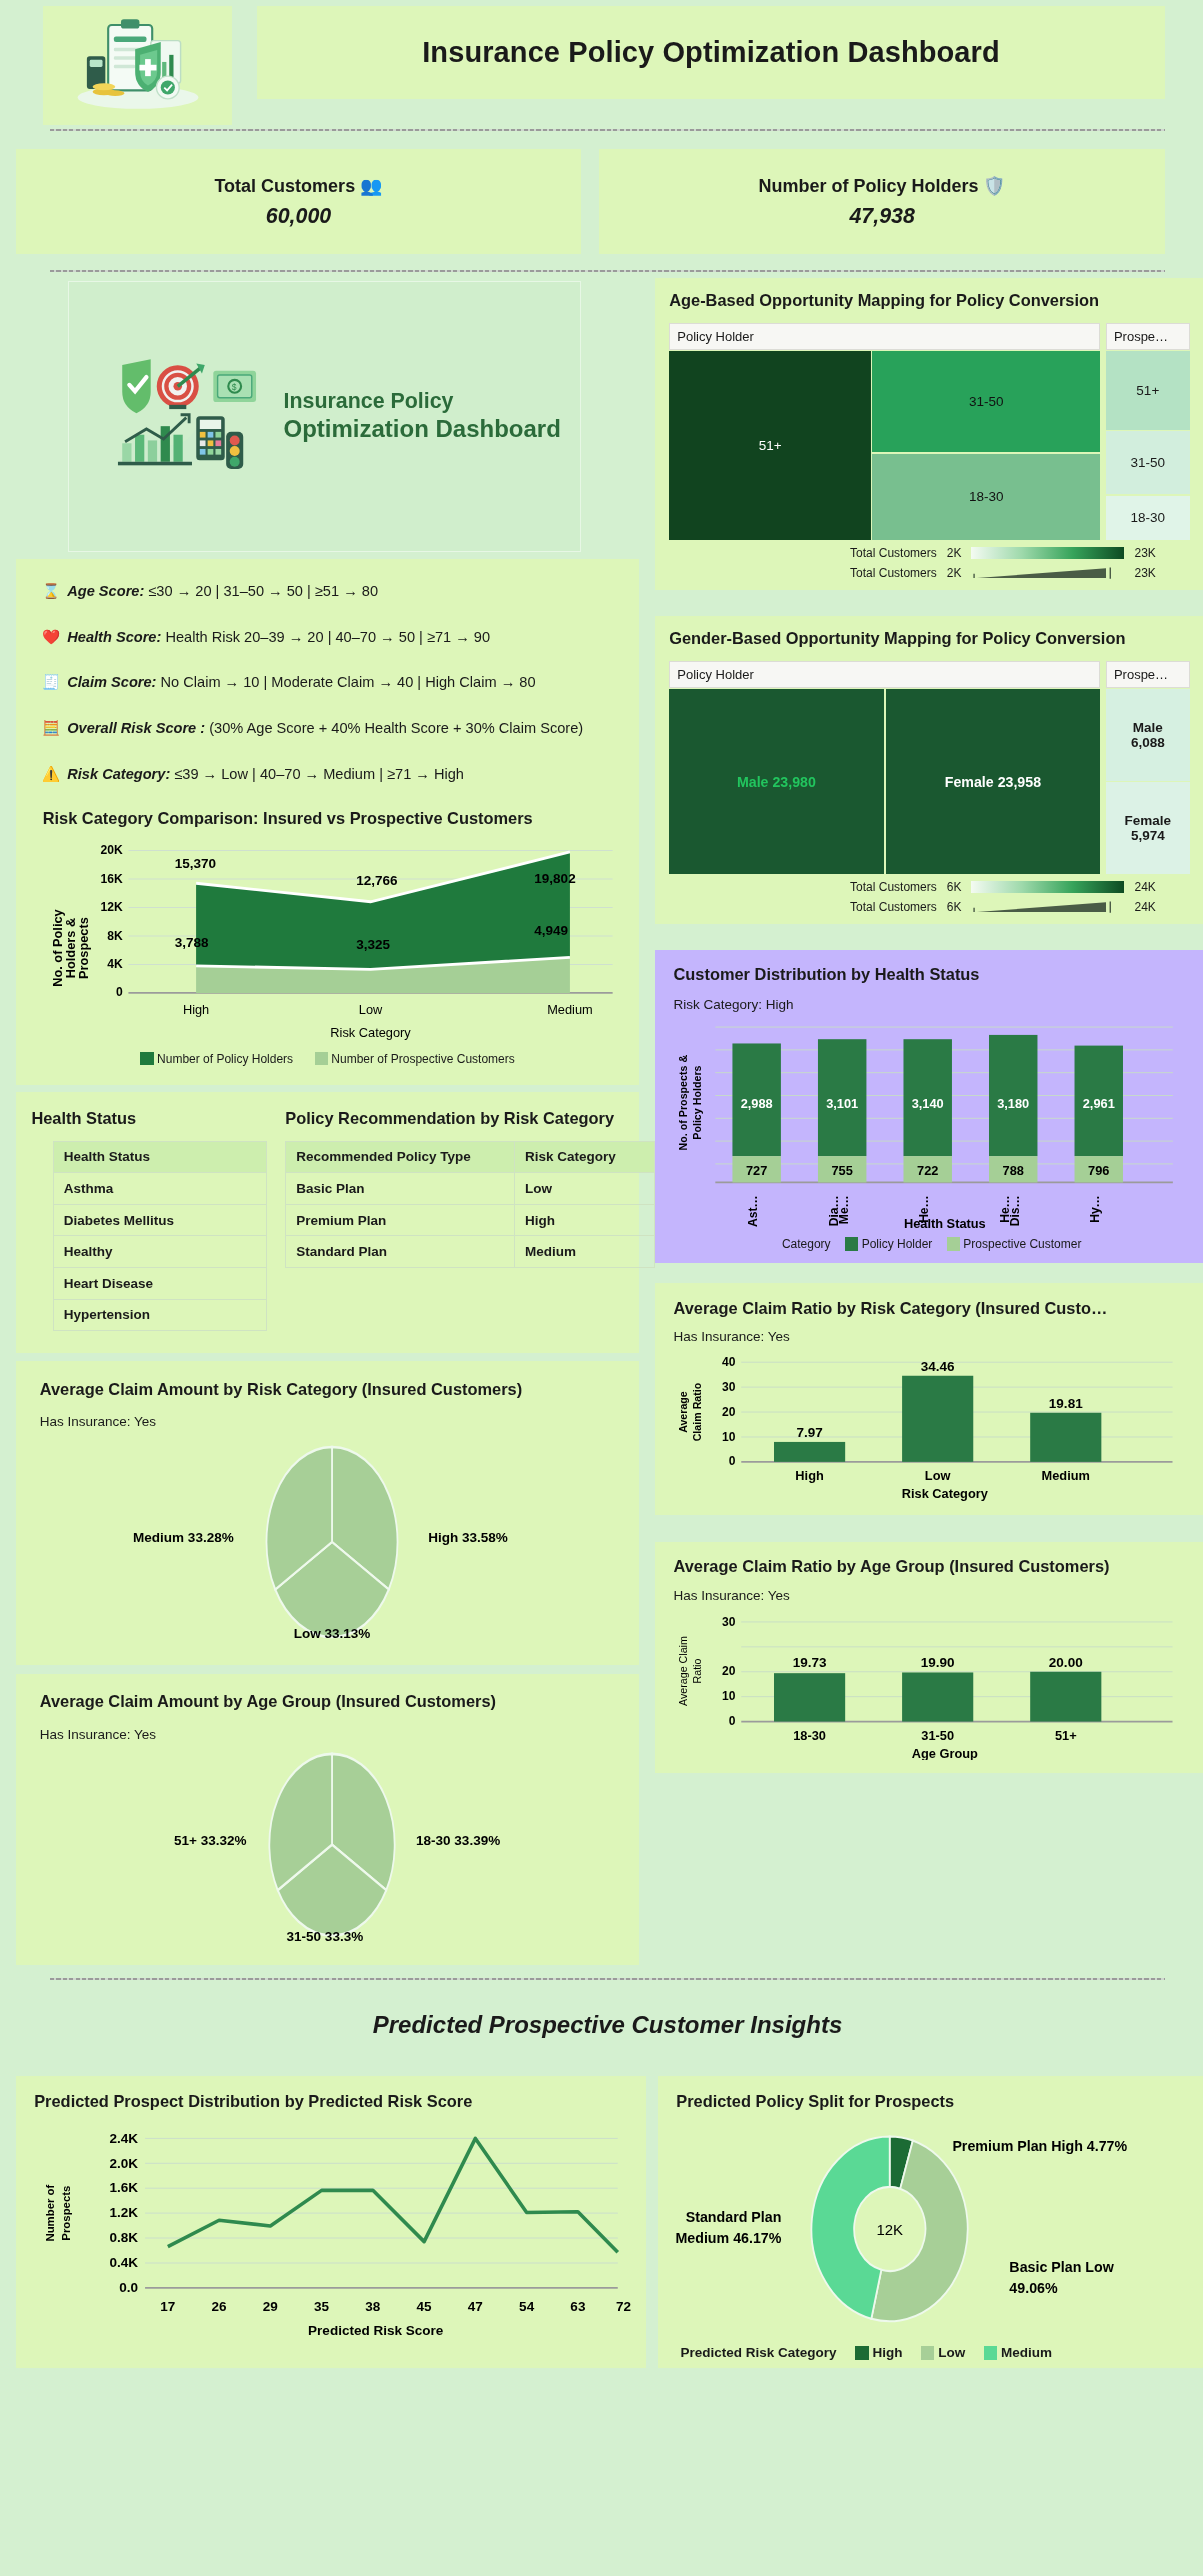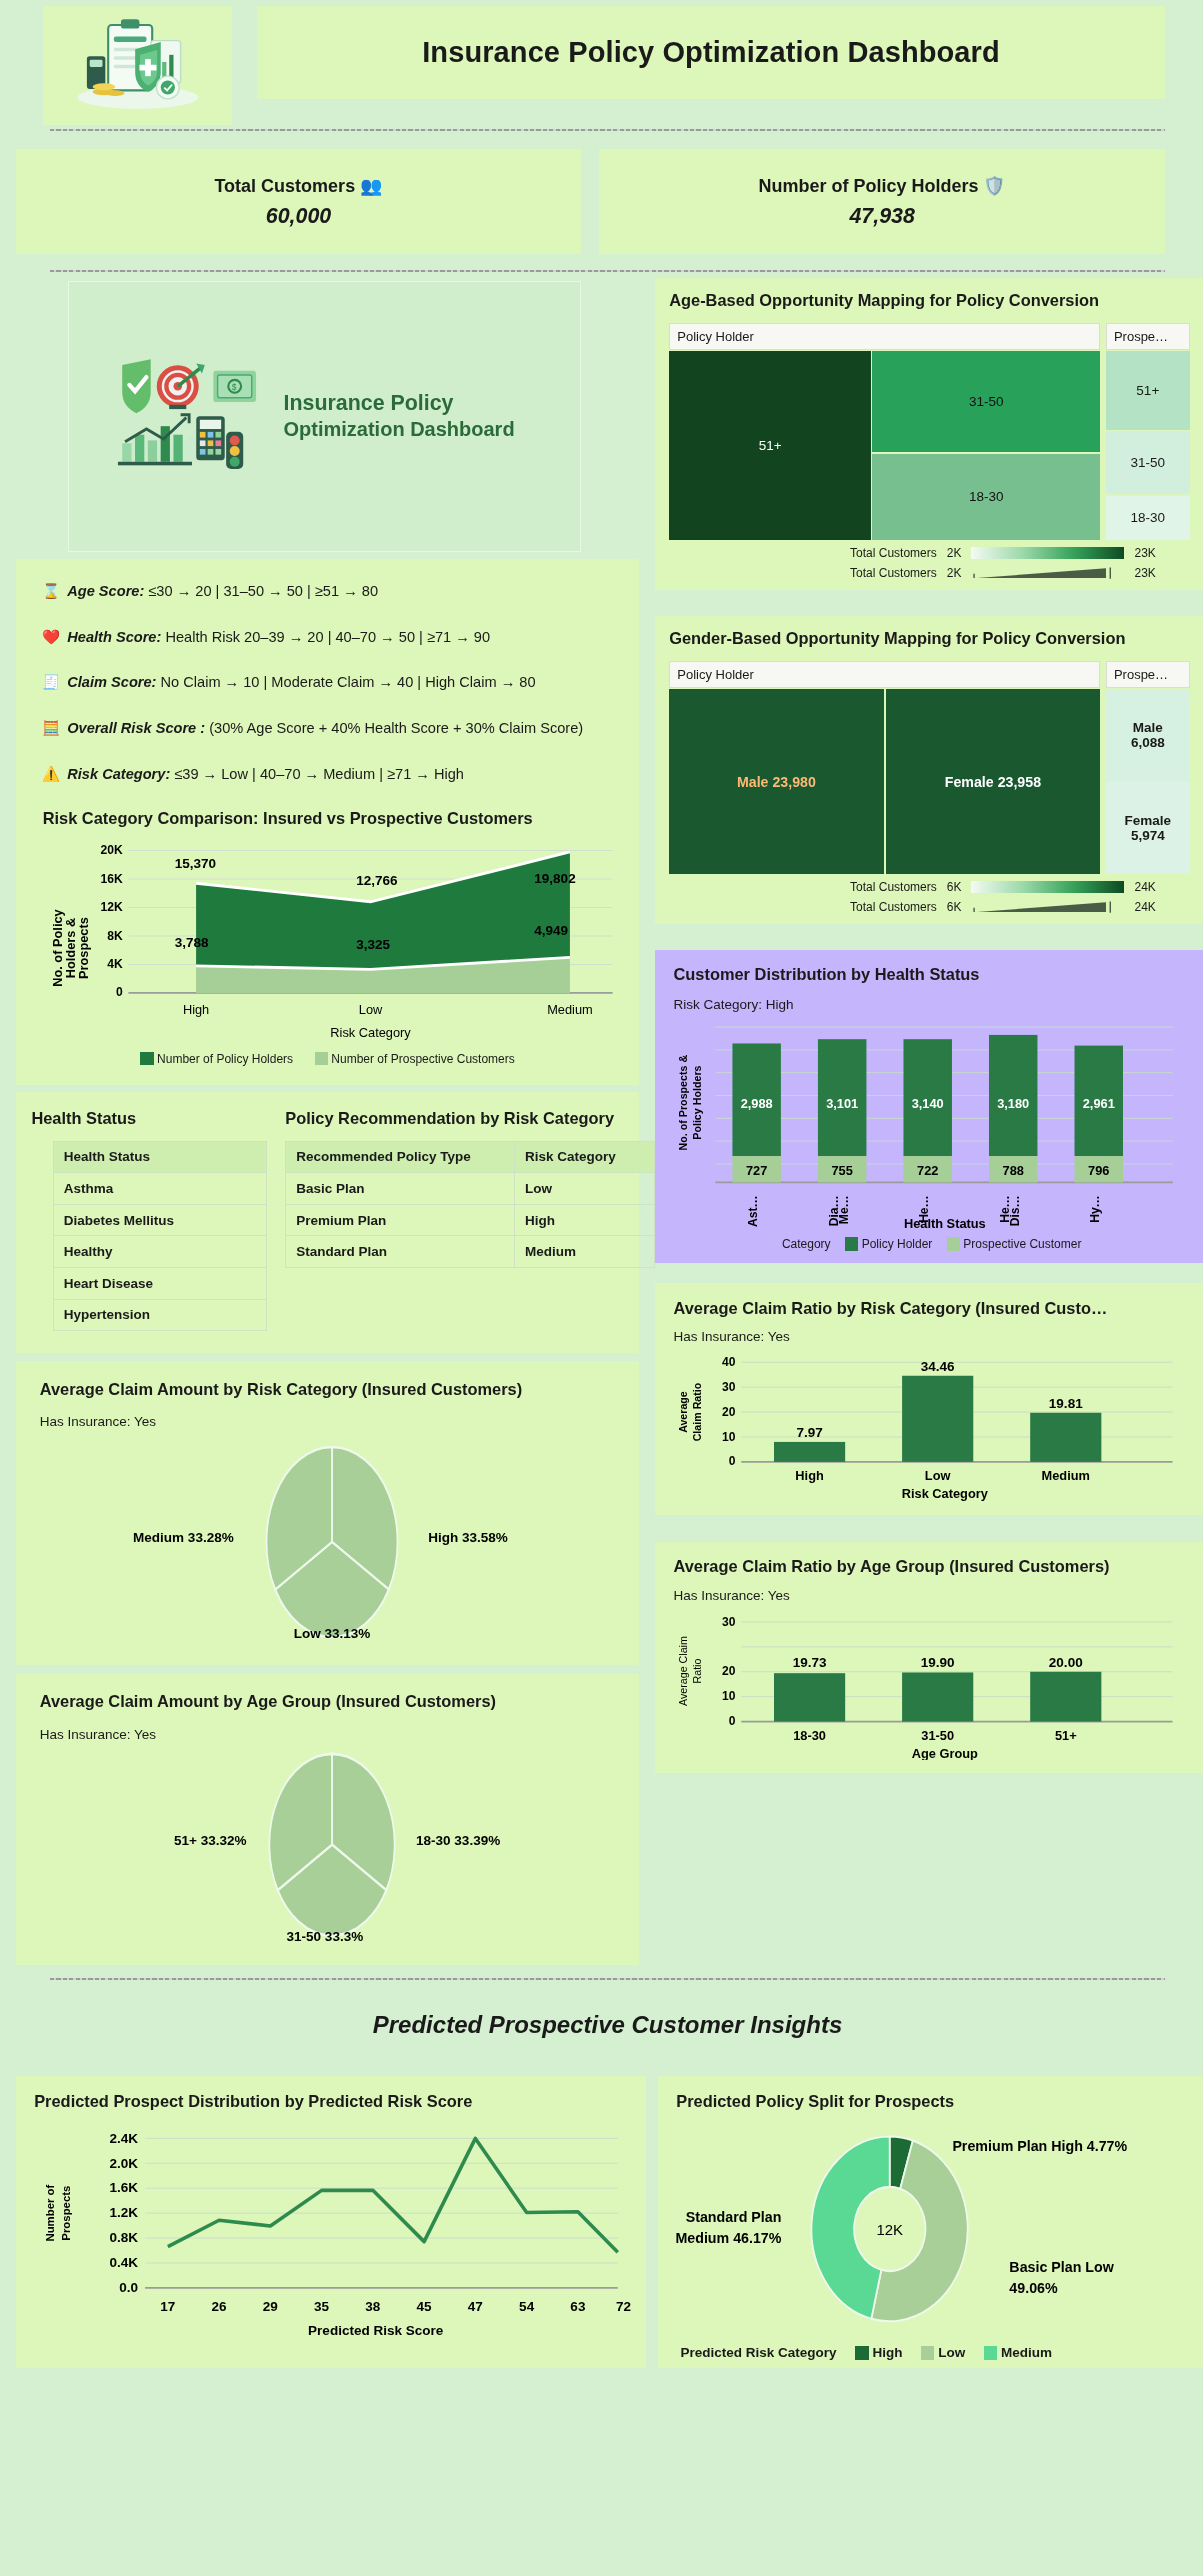--- a/index.html
+++ b/index.html
@@ -51,21 +51,21 @@
   .cols { display: flex; gap: 0; padding: 0; }
   .colL { width: 655px; }
   .colR { width: 574px; }
 
   
   .brand-card { margin: 8.5px 0 0 68px; width: 513px; height: 271px; background: #d0eecc;
      border: 0.7px solid #e7f7e5; display: flex; align-items: center; gap: 18.5px; padding-left: 43px; }
   .brand-icons { width: 153px; }
   .brand-text { color: #2b6b3a; font-weight: bold; line-height: 1.2;
      font-family: "Liberation Sans Narrow","Liberation Sans",sans-serif; }
-  .brand-text .l1 { font-size: 21.4px; } .brand-text .l2 { font-size: 20px; }
+  .brand-text .l1 { font-size: 21.4px; } .brand-text .l2 { font-size: 24px; }
 
   
   .scores { margin: 7.1px 15.7px 0 15.7px; background: #ddf6b9; padding: 21.4px 27px 18.5px 27px; }
   .score-line { font-size: 14.6px; margin-bottom: 23px; line-height: 1.55;
      font-family: "Liberation Sans Narrow","Liberation Sans",sans-serif; }
   .score-line b { font-style: italic; font-weight: bold; }
   .score-line .em { margin-right: 6.4px; }
 
   
   .tblwrap { border-collapse: collapse; }
@@ -412,21 +412,21 @@
         <span>23K</span>
       </div>
     </div>
 
     <div class="tm-panel" style="margin-top:26px">
       <div class="ctitle" style="margin-bottom:13px">Gender-Based Opportunity Mapping for Policy Conversion</div>
       <div style="display:flex;gap:5.7px">
         <div style="flex:1">
           <div class="tm-head">Policy Holder</div>
           <div style="display:flex;height:185px;margin-top:1.4px">
-            <div class="tm-cell" style="flex:1;background:#1a5830;color:#fdba74;font-weight:bold;font-size:14.2px">Male 23,980</div>
+            <div class="tm-cell" style="flex:1;background:#1a5830;color:#22c55e;font-weight:bold;font-size:14.2px">Male 23,980</div>
             <div class="tm-cell" style="flex:1;background:#1a5830;color:#fff;font-weight:bold;font-size:14.2px;margin-left:2.1px">Female 23,958</div>
           </div>
         </div>
         <div style="width:84px">
           <div class="tm-head">Prospe…</div>
           <div style="display:flex;flex-direction:column;height:185px;margin-top:1.4px">
             <div class="tm-cell" style="flex:1;background:#d6f0e1;font-weight:bold;white-space:pre-line;text-align:center">Male
 6,088</div>
             <div class="tm-cell" style="flex:1;background:#dcf2e6;font-weight:bold;white-space:pre-line;text-align:center;margin-top:1.4px">Female
 5,974</div>

